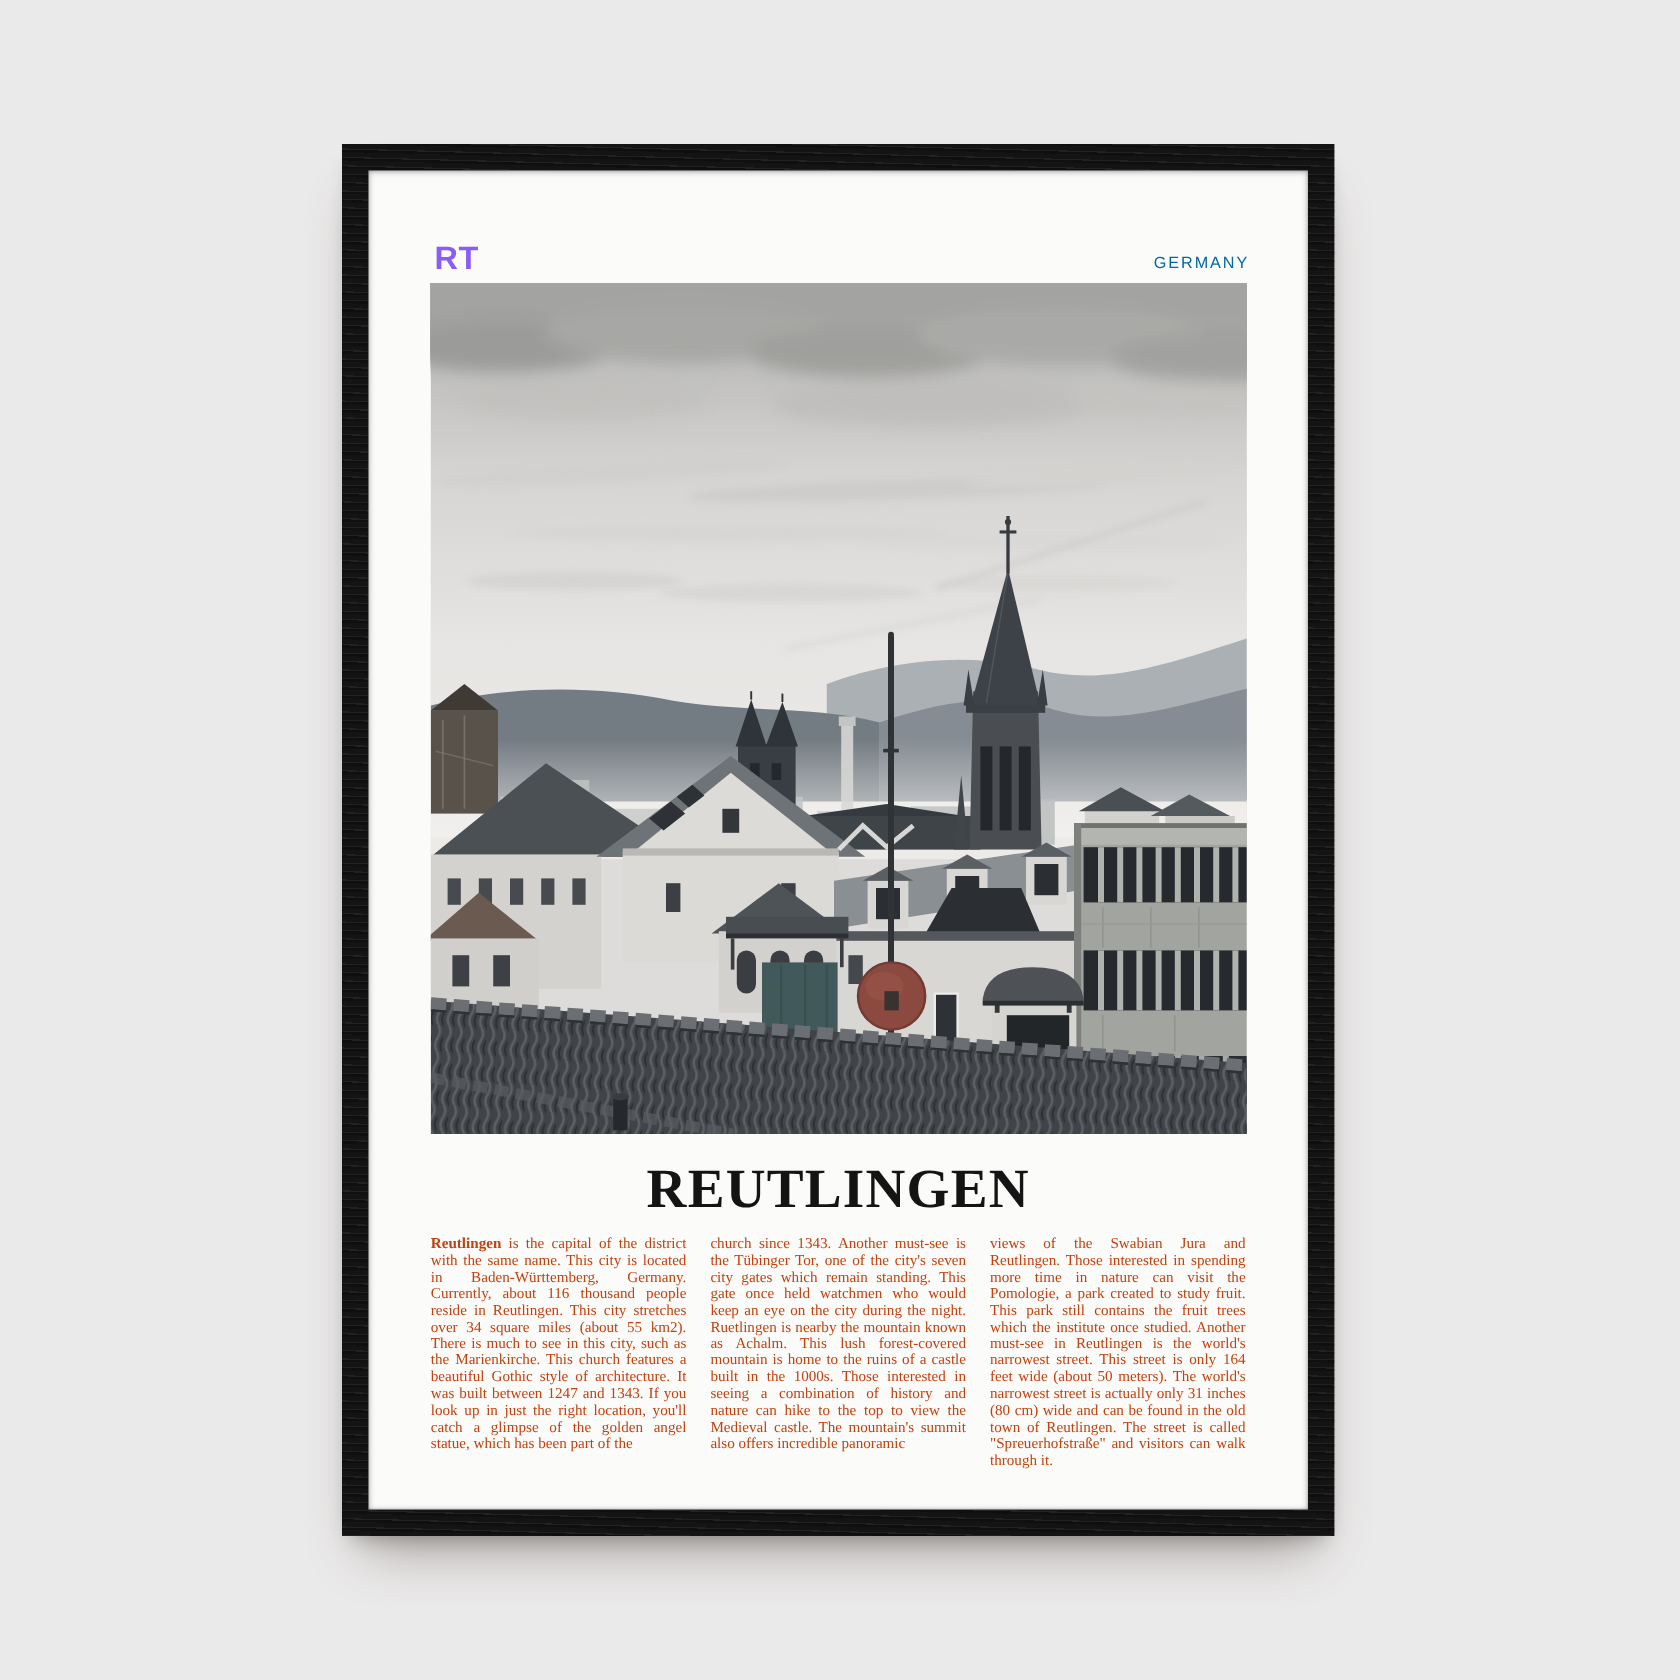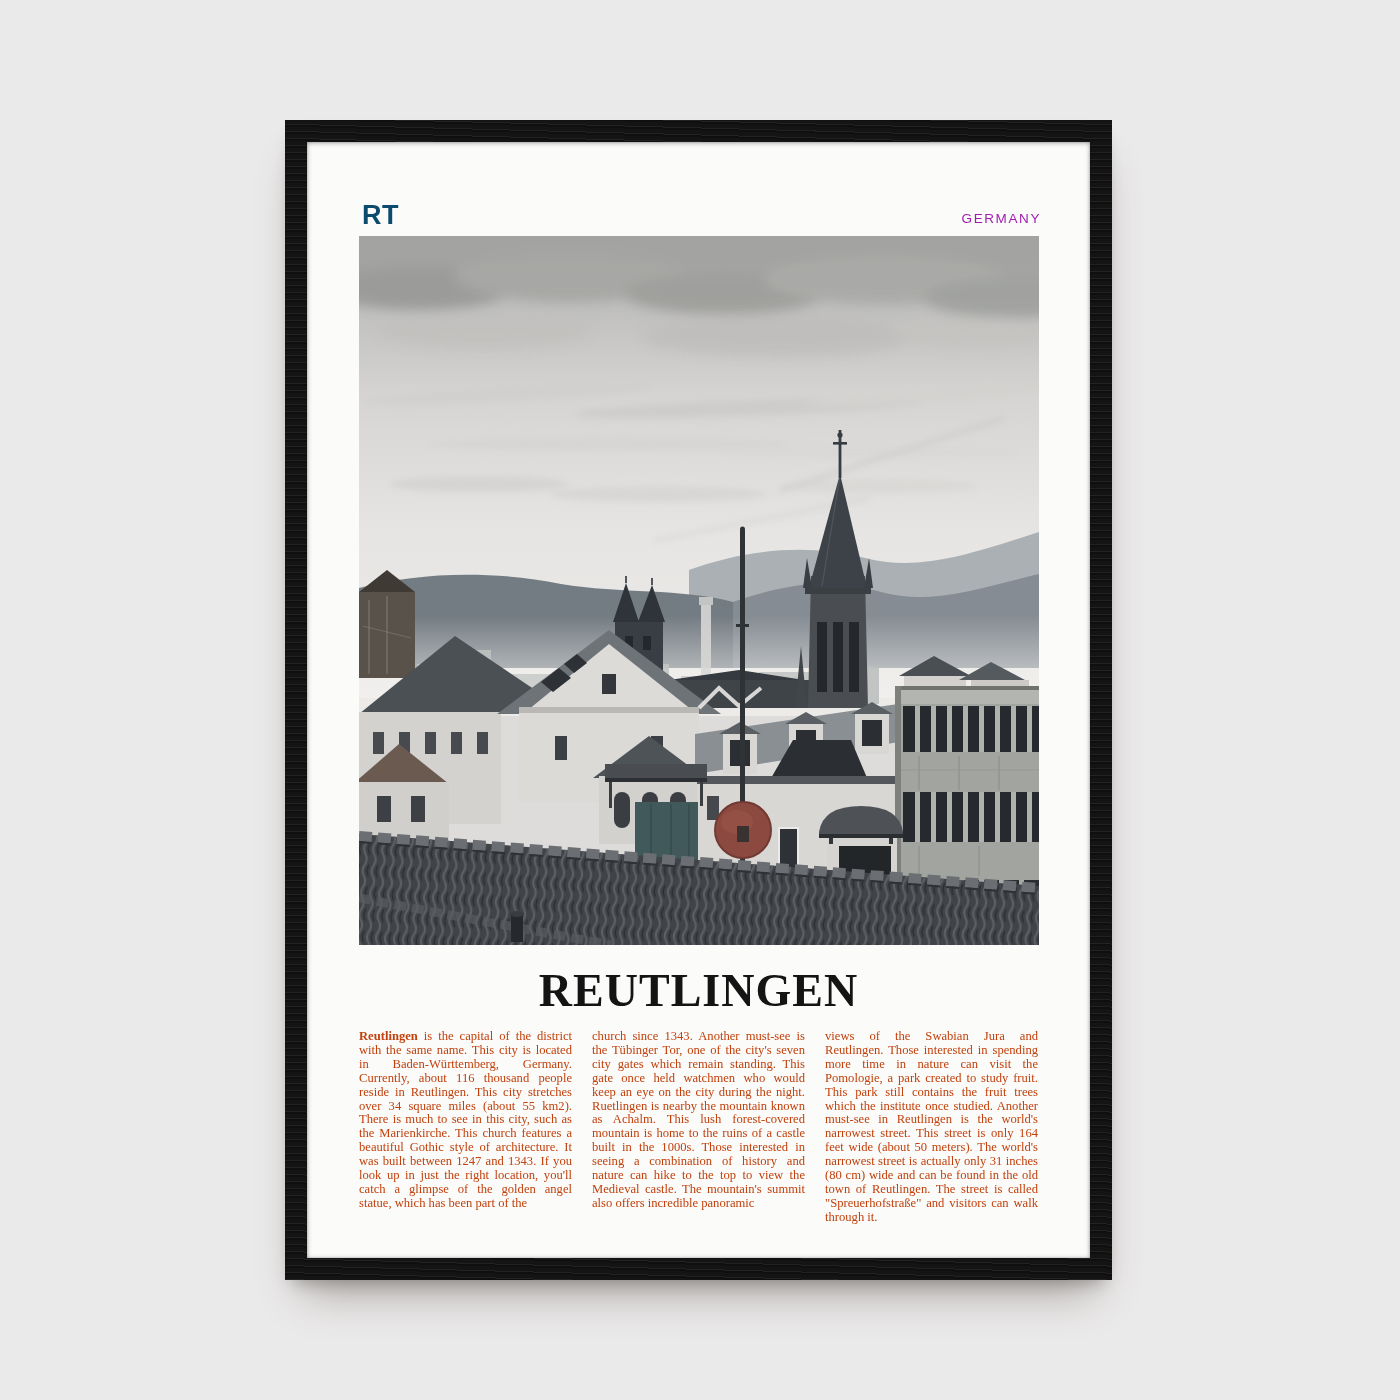--- a/index.html
+++ b/index.html
@@ -6,23 +6,23 @@
   .stage{position:relative;width:1400px;height:1400px;background:#ebeaea;overflow:hidden;
          font-family:"Liberation Serif",serif;}
   .frame{position:absolute;left:285px;top:120px;width:827px;height:1160px;
          background:#141414;
          background-image:repeating-linear-gradient(1.5deg, rgba(255,255,255,.06) 0 1px, rgba(0,0,0,0) 1px 5px, rgba(0,0,0,.25) 5px 7px);
          box-shadow:0 28px 42px -18px rgba(70,60,50,.45), 0 10px 16px -8px rgba(0,0,0,.28);
          padding:22px;box-sizing:border-box;}
   .mat{position:relative;width:100%;height:100%;background:#fbfbfa;
        box-shadow:inset 0 1px 5px rgba(0,0,0,.35), inset 0 0 2px rgba(0,0,0,.25);}
   .logo{position:absolute;left:55px;top:58px;font-family:"Liberation Sans",sans-serif;
-        font-weight:bold;font-size:27px;letter-spacing:.5px;color:#0c4a6e;}
+        font-weight:bold;font-size:27px;letter-spacing:.5px;color:#8b5cf6;}
   .country{position:absolute;right:49px;top:69px;font-family:"Liberation Sans",sans-serif;
-        font-weight:400;font-size:13.5px;letter-spacing:1.6px;color:#a21caf;}
+        font-weight:400;font-size:13.5px;letter-spacing:1.6px;color:#0369a1;}
   .photo{position:absolute;left:52px;top:94px;width:680px;height:709px;display:block;background:#dddcda;}
   .poster-title{position:absolute;left:0;right:0;top:822px;text-align:center;
         font-weight:bold;font-size:46px;letter-spacing:1px;color:#141414;}
   .article{position:absolute;left:52px;top:888px;width:680px;display:flex;gap:20px;}
   .col{width:213px;font-size:12.6px;line-height:13.9px;color:#c2410c;text-align:justify;
        text-justify:inter-word;}
   .col b{font-weight:bold;}
 </style>
 </head>
 <body>

